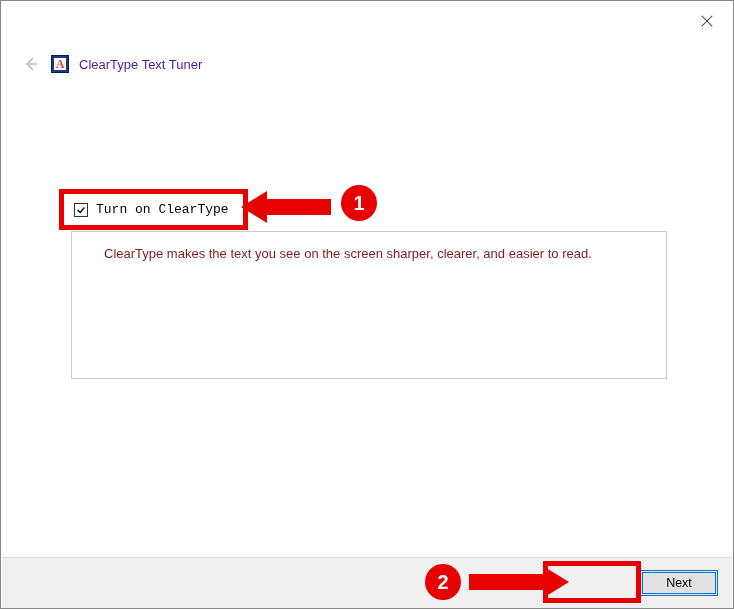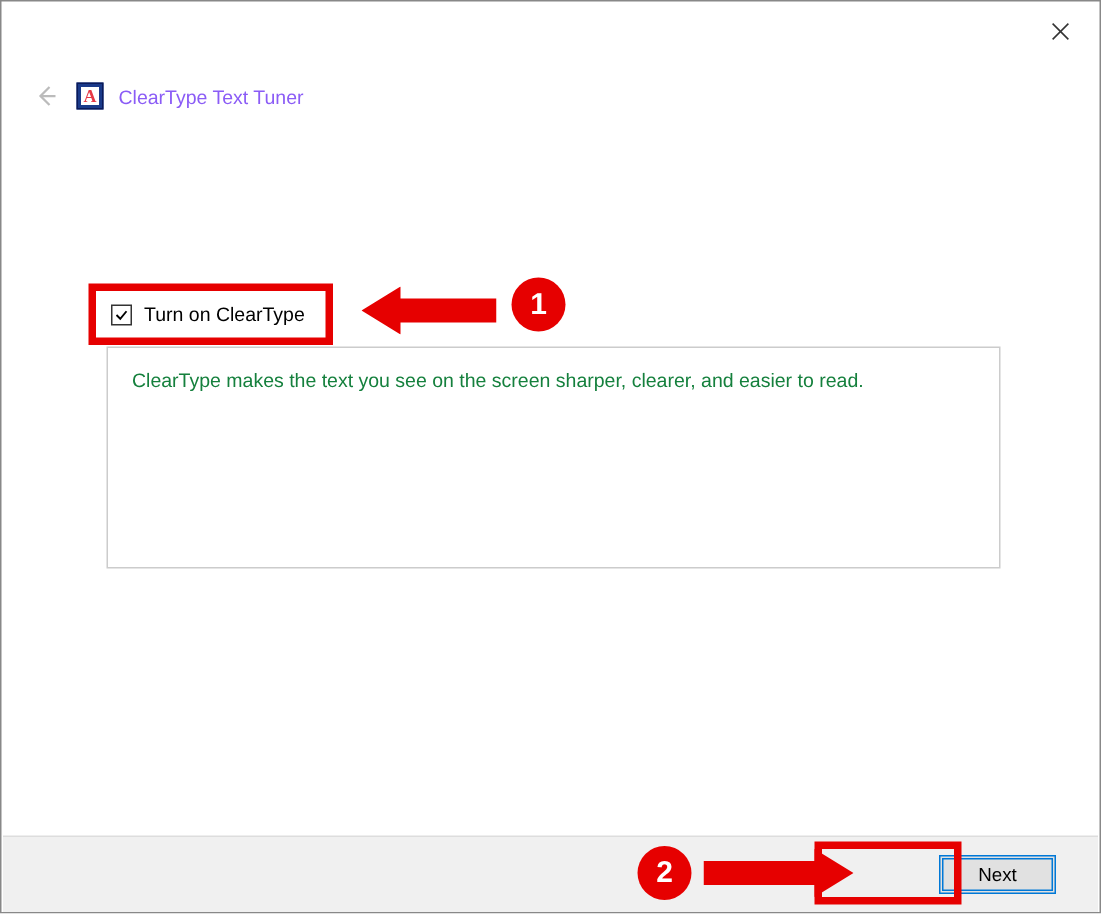--- a/index.html
+++ b/index.html
@@ -63,21 +63,21 @@
       font-family: serif;
       background: #fff;
       width: 12px;
       height: 12px;
       display: flex;
       align-items: center;
       justify-content: center;
     }
     .title {
       font-size: 13px;
-      color: #8b5cf6;
+      color: #4c1d95;
     }
     .heading {
       position: absolute;
       top: 114px;
       left: 70px;
       font-size: 17px;
       color: #0a5ec0;
       font-weight: 400;
     }
     .checkbox-wrap {
@@ -94,51 +94,51 @@
     .checkbox {
       width: 14px;
       height: 14px;
       border: 1px solid #333;
       display: flex;
       align-items: center;
       justify-content: center;
       background: #fff;
     }
     .checkbox svg { width: 10px; height: 10px; }
-    .checkbox-label { font-size: 13px; color: #000; }
+    .checkbox-label { font-size: 13px; color: #000; font-family: Liberation Mono, monospace; }
     .desc-box {
       position: absolute;
       top: 230px;
       left: 70px;
       width: 596px;
       height: 148px;
       border: 1px solid #ccc;
-      padding: 14px 16px;
+      padding: 14px 32px;
       font-size: 13px;
-      color: #15803d;
+      color: #7f1d1d;
     }
     .footer-sep {
       position: absolute;
       bottom: 50px;
       left: 1px;
       right: 1px;
       height: 1px;
       background: #ddd;
     }
     .footer {
       position: absolute;
       bottom: 0;
       left: 1px;
       right: 1px;
       height: 50px;
       background: #f0f0f0;
       display: flex;
       align-items: center;
       justify-content: flex-end;
-      padding-right: 28px;
+      padding-right: 14px;
       gap: 6px;
     }
     .btn {
       min-width: 78px;
       height: 26px;
       border: 1px solid #adadad;
       background: #e1e1e1;
       font-size: 12.5px;
       cursor: pointer;
       display: flex;

